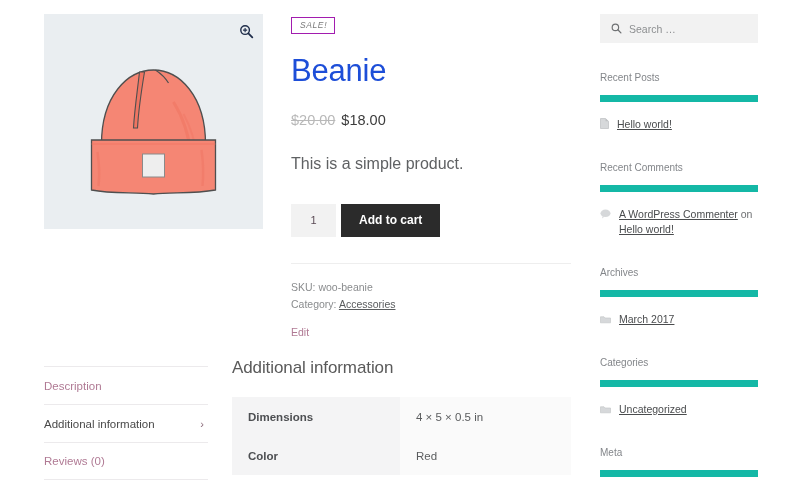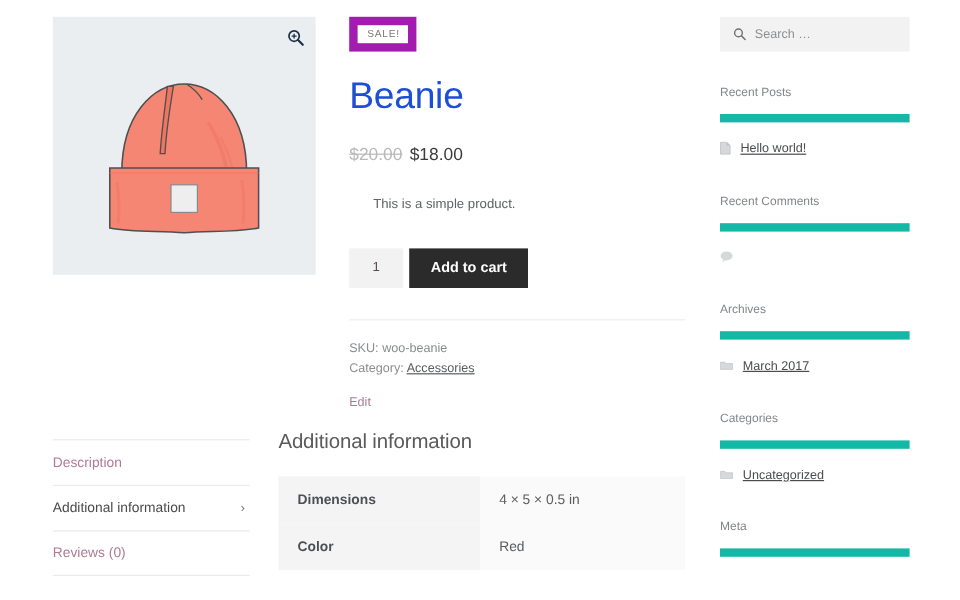--- a/index.html
+++ b/index.html
@@ -23,40 +23,41 @@
     position: absolute; right: 6px; top: 6px;
     width: 22px; height: 22px;
     display: flex; align-items: center; justify-content: center;
   }
   .zoom-badge svg { display: block; }
 
   
   .summary { position: absolute; left: 291px; top: 14px; width: 280px; }
   .sale-badge {
     display: inline-block;
-    border: 7px solid #a21caf;
+    border: 1px solid #a21caf;
     background: #ffffff;
     color: #7a7a7a;
     font-size: 8.5px;
     letter-spacing: .6px;
     padding: 3px 7px 3px 8px;
     line-height: 1;
+    font-style: italic;
   }
   .product-title {
     font-size: 31px;
     font-weight: 300;
     color: #1d4ed8;
     line-height: 1;
     margin-top: 21px;
     letter-spacing: -.2px;
   }
   .price-row { margin-top: 26px; font-size: 14.5px; }
   .price-old { color: #b9b9b9; text-decoration: line-through; font-weight: 400; }
   .price-new { color: #3c3c3c; font-weight: 400; margin-left: 6px; }
-  .short-desc { margin-top: 27px; font-size: 11px; color: #5f6163; margin-left: 20px; }
+  .short-desc { margin-top: 27px; font-size: 16px; color: #5f6163; }
 
   .cart-row { margin-top: 31px; display: flex; align-items: stretch; height: 33px; }
   .qty-input {
     width: 45px; height: 33px;
     background: #f2f2f2;
     border: none;
     text-align: center;
     font-size: 11px;
     color: #5a4a55;
     font-family: "Liberation Sans", sans-serif;
@@ -260,20 +261,21 @@
     <div class="widget">
       <div class="widget-title">Recent Comments</div>
       <ul class="widget-list">
         <li>
           <span class="li-icon">
             <svg width="11" height="10" viewBox="0 0 11 10">
               <ellipse cx="5.5" cy="4.3" rx="5" ry="3.7" fill="#d6d8da"></ellipse>
               <path d="M2.6 7.2 L2 9.5 L4.6 7.6 Z" fill="#d6d8da"></path>
             </svg>
           </span>
+          <span class="txt"><a href="#">A WordPress Commenter</a><span> on </span><a href="#">Hello world!</a></span>
         </li>
       </ul>
     </div>
 
     <div class="widget">
       <div class="widget-title">Archives</div>
       <ul class="widget-list">
         <li>
           <span class="li-icon">
             <svg width="11" height="9" viewBox="0 0 11 9">

